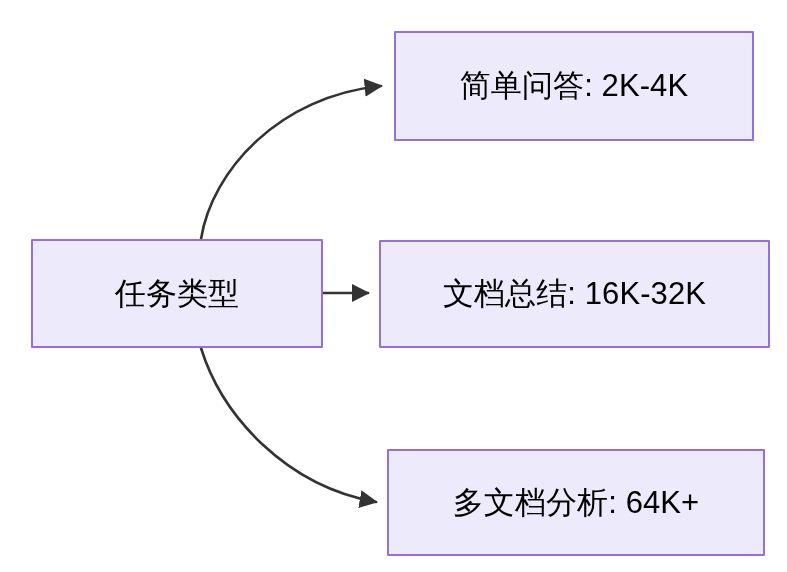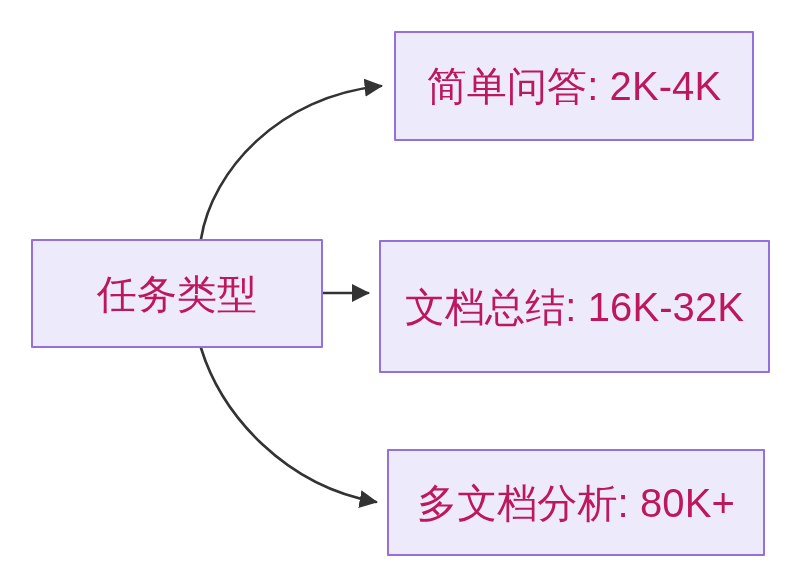--- a/index.html
+++ b/index.html
@@ -31,31 +31,31 @@
     position: absolute;
     box-sizing: border-box;
     background: #ECEAFB;
     border: 2.5px solid #9370DB;
     border-radius: 1px;
     display: flex;
     align-items: center;
     justify-content: center;
   }
   .node-label {
-    color: #be185d;
-    font-size: 40px;
+    color: #000000;
+    font-size: 31px;
     line-height: 1.15;
     letter-spacing: 0.1px;
     white-space: nowrap;
     text-align: left;
   }
   
   #node-task-type   { left: 31px;  top: 239px; width: 292px; height: 109px; }
   #node-simple-qa   { left: 394px; top: 31px;  width: 360px; height: 110px; }
-  #node-doc-summary { left: 379px; top: 240px; width: 391px; height: 133px; }
+  #node-doc-summary { left: 379px; top: 240px; width: 391px; height: 108px; }
   #node-multi-doc   { left: 387px; top: 449px; width: 378px; height: 107px; }
 </style>
 </head>
 <body>
 
 <div id="diagram-canvas">
 
   <svg id="edge-layer" viewBox="0 0 787 572" width="787" height="572" xmlns="http://www.w3.org/2000/svg">
     <defs>
       <marker id="arrowhead" viewBox="0 0 10 10" refX="9" refY="5" markerWidth="7" markerHeight="7" orient="auto-start-reverse">
@@ -76,16 +76,16 @@
 
   <div class="node" id="node-simple-qa">
     <span class="node-label">简单问答: 2K-4K</span>
   </div>
 
   <div class="node" id="node-doc-summary">
     <span class="node-label">文档总结: 16K-32K</span>
   </div>
 
   <div class="node" id="node-multi-doc">
-    <span class="node-label">多文档分析: 80K+</span>
+    <span class="node-label">多文档分析: 64K+</span>
   </div>
 
 </div>
 
 </body></html>

